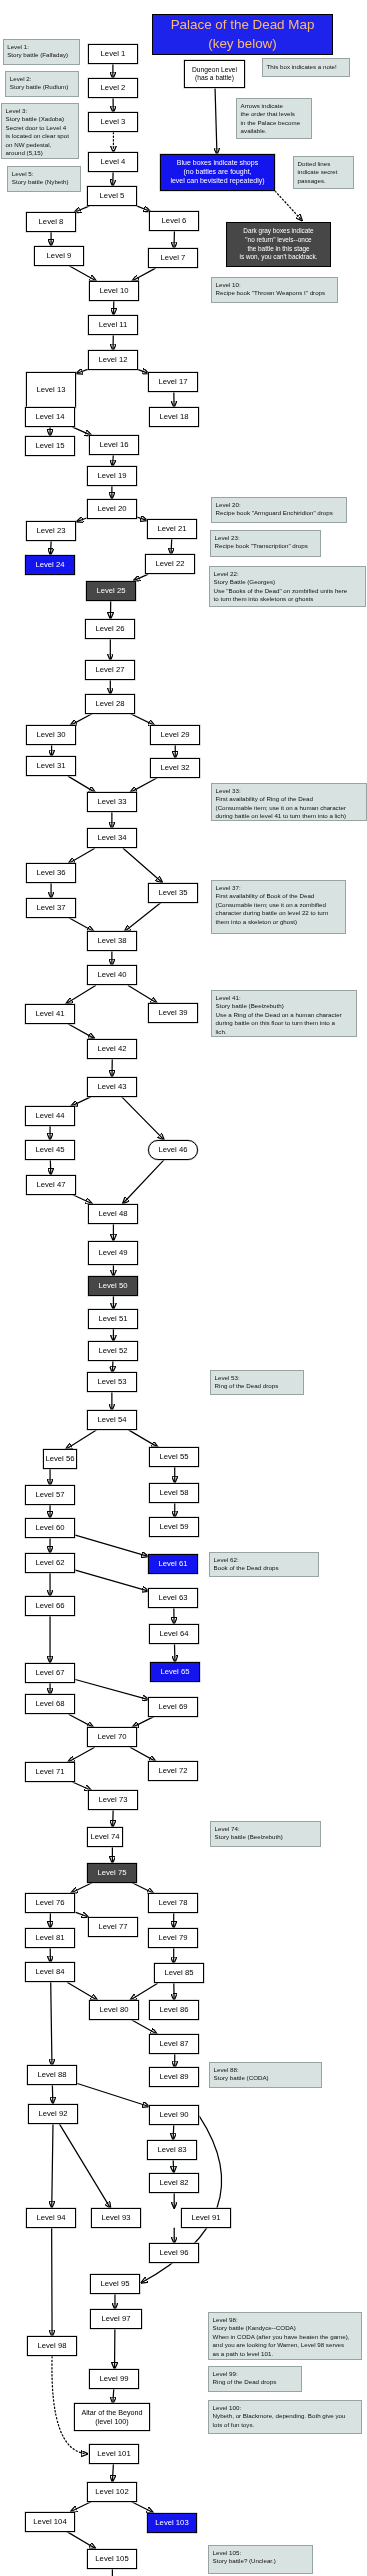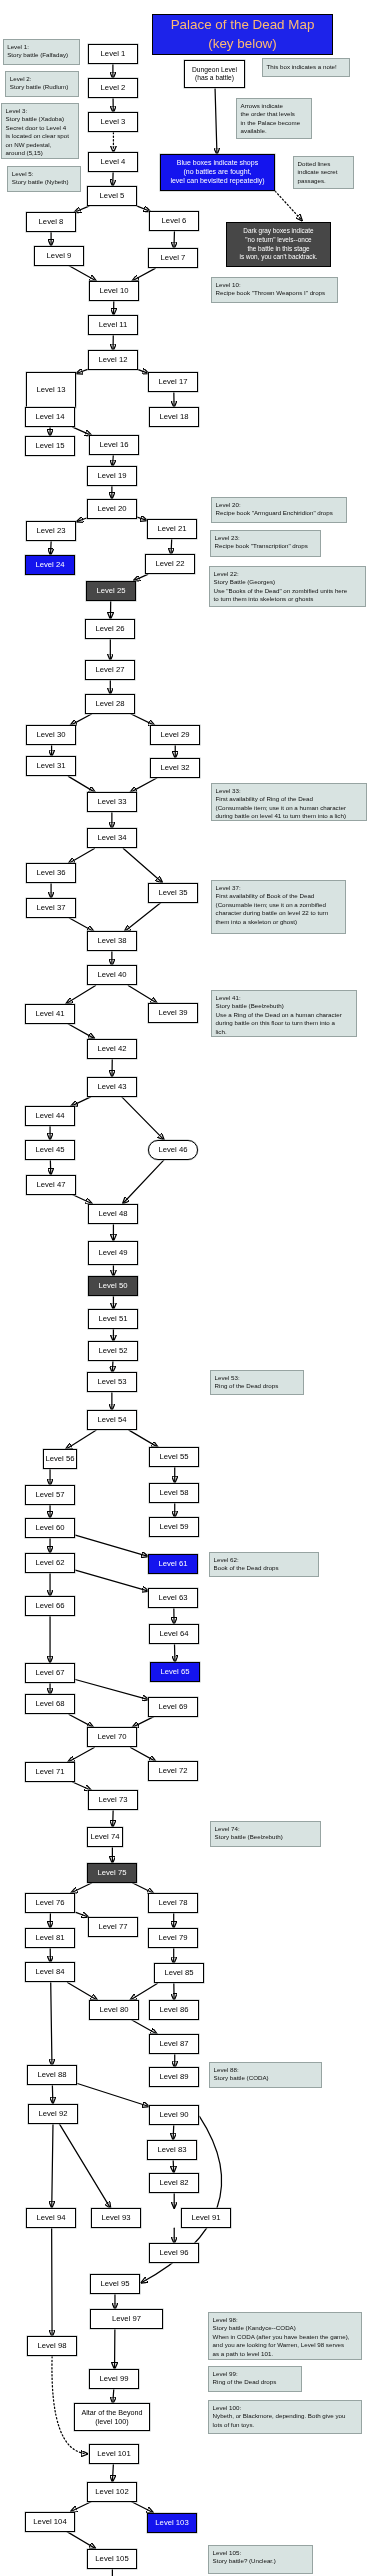--- a/index.html
+++ b/index.html
@@ -252,21 +252,21 @@
     <div class="node" style="left: 149px; top: 2067px; width: 50px; height: 20px;">Level 89</div>
     <div class="node" style="left: 28px; top: 2104px; width: 50px; height: 20px;">Level 92</div>
     <div class="node" style="left: 149px; top: 2105px; width: 50px; height: 20px;">Level 90</div>
     <div class="node" style="left: 147px; top: 2140px; width: 50px; height: 20px;">Level 83</div>
     <div class="node" style="left: 149px; top: 2173px; width: 50px; height: 20px;">Level 82</div>
     <div class="node" style="left: 26px; top: 2208px; width: 50px; height: 20px;">Level 94</div>
     <div class="node" style="left: 91px; top: 2208px; width: 50px; height: 20px;">Level 93</div>
     <div class="node" style="left: 149px; top: 2208px; width: 50px; height: 20px; margin-left: 32px;">Level 91</div>
     <div class="node" style="left: 149px; top: 2243px; width: 50px; height: 20px;">Level 96</div>
     <div class="node" style="left: 90px; top: 2274px; width: 50px; height: 20px;">Level 95</div>
-    <div class="node" style="left: 90px; top: 2309px; width: 73px; height: 20px;">Level 97</div>
+    <div class="node" style="left: 90px; top: 2309px; width: 52px; height: 20px;">Level 97</div>
     <div class="node" style="left: 27px; top: 2336px; width: 50px; height: 20px;">Level 98</div>
     <div class="node" style="left: 89px; top: 2369px; width: 50px; height: 20px;">Level 99</div>
     <div class="node" style="left: 74px; top: 2403px; width: 76px; height: 28px; font-size: 7.2px;">Altar of the Beyond
 (level 100)</div>
     <div class="node" style="left: 89px; top: 2444px; width: 50px; height: 20px;">Level 101</div>
     <div class="node" style="left: 87px; top: 2482px; width: 50px; height: 20px;">Level 102</div>
     <div class="node" style="left: 25px; top: 2512px; width: 50px; height: 20px;">Level 104</div>
     <div class="node shop" style="left: 147px; top: 2513px; width: 50px; height: 20px;">Level 103</div>
     <div class="node" style="left: 87px; top: 2549px; width: 50px; height: 20px;">Level 105</div>
     <div class="note vc" style="left: 262px; top: 58px; width: 88px; height: 18.5px;">This box indicates a note!</div>

